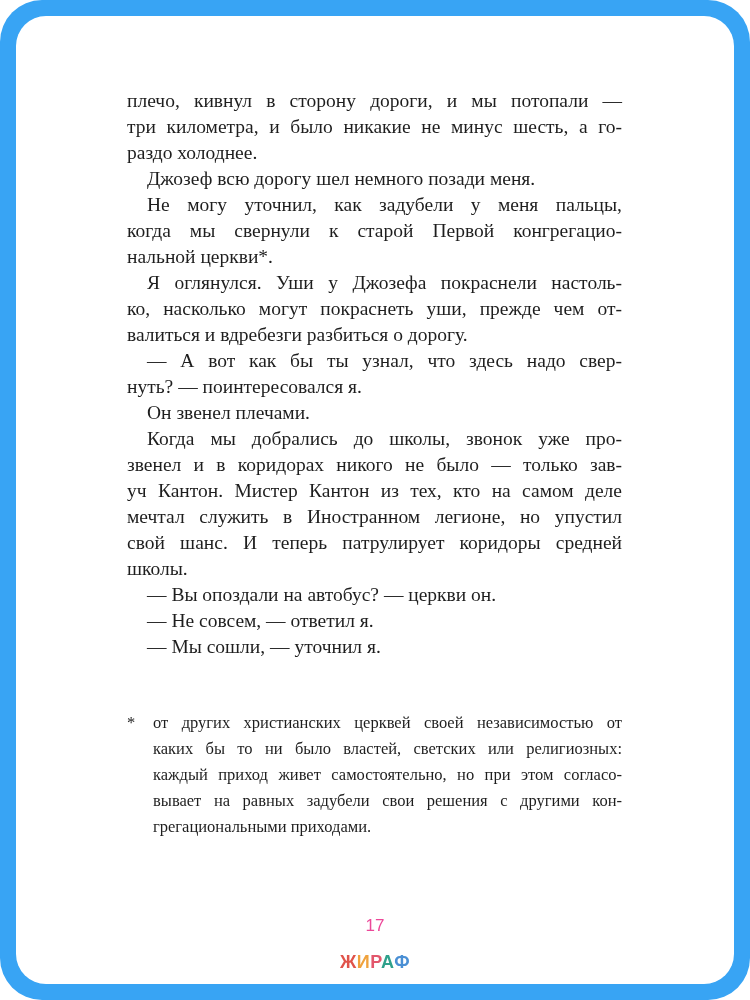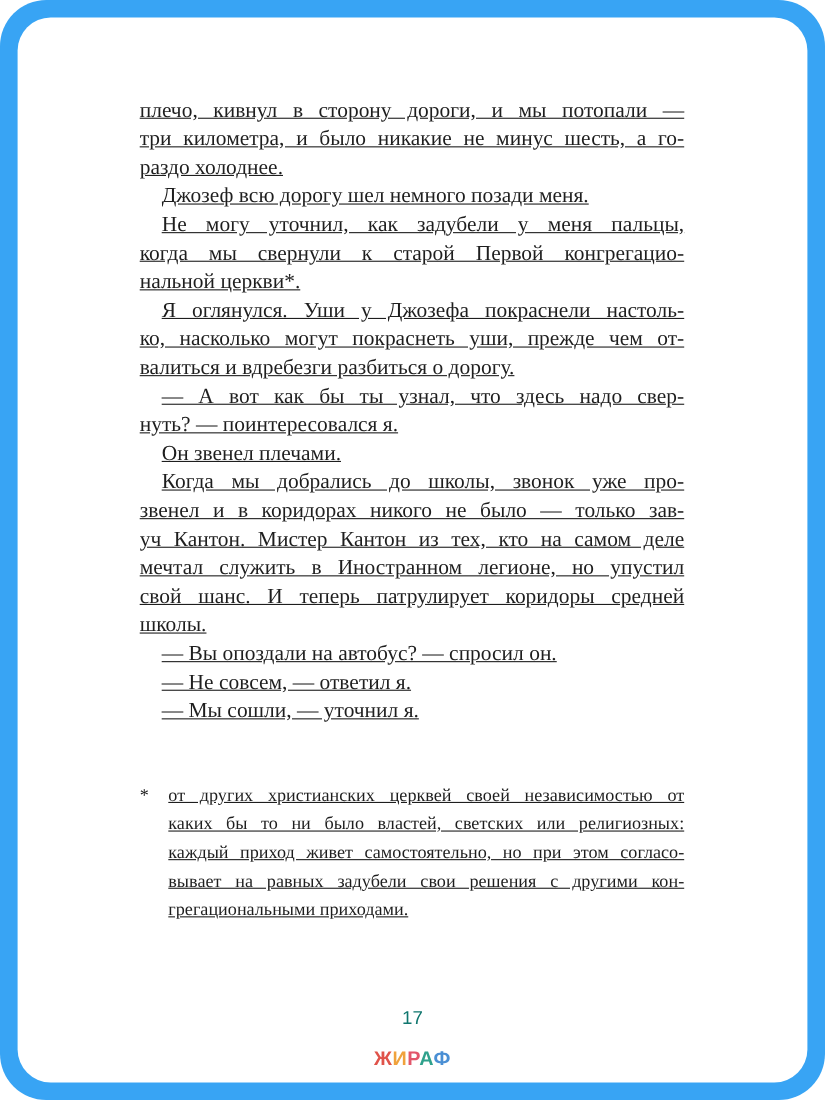--- a/index.html
+++ b/index.html
@@ -25,21 +25,20 @@
   .text-block {
     position: absolute;
     left: 111px; right: 112px; top: 72px;
     color: #1e1e1e;
     font-size: 19.5px;
     line-height: 26px;
   }
   .line {
     text-align: justify;
     text-align-last: justify;
-    text-decoration: underline;
   }
   .line.last {
     text-align: left;
     text-align-last: left;
   }
   .line.indent { text-indent: 20px; }
   .footnote {
     position: absolute;
     left: 111px; right: 112px; top: 694px;
     color: #1e1e1e;
@@ -49,21 +48,21 @@
   .footnote-marker {
     position: absolute; left: 0; top: 0;
     font-size: 16.5px;
   }
   .footnote-lines { margin-left: 26px; }
   .page-number {
     position: absolute; left: 0; right: 0; top: 900px;
     text-align: center;
     font-family: "Liberation Sans", sans-serif;
     font-size: 17px;
-    color: #0f766e;
+    color: #ec4899;
   }
   .logo {
     position: absolute; left: 0; right: 0; top: 936px;
     text-align: center;
     font-family: "Liberation Sans", sans-serif;
     font-size: 18px;
     font-weight: bold;
     letter-spacing: 0.5px;
   }
 </style>
@@ -86,21 +85,21 @@
         <div class="line last">валиться и вдребезги разбиться о дорогу.</div>
         <div class="line indent">— А вот как бы ты узнал, что здесь надо свер-</div>
         <div class="line last">нуть? — поинтересовался я.</div>
         <div class="line last indent">Он звенел плечами.</div>
         <div class="line indent">Когда мы добрались до школы, звонок уже про-</div>
         <div class="line">звенел и в коридорах никого не было — только зав-</div>
         <div class="line">уч Кантон. Мистер Кантон из тех, кто на самом деле</div>
         <div class="line">мечтал служить в Иностранном легионе, но упустил</div>
         <div class="line">свой шанс. И теперь патрулирует коридоры средней</div>
         <div class="line last">школы.</div>
-        <div class="line last indent">— Вы опоздали на автобус? — спросил он.</div>
+        <div class="line last indent">— Вы опоздали на автобус? — церкви он.</div>
         <div class="line last indent">— Не совсем, — ответил я.</div>
         <div class="line last indent">— Мы сошли, — уточнил я.</div>
       </div>
 
     <div class="footnote">
       <span class="footnote-marker">*</span>
       <div class="footnote-lines">
           <div class="line">от других христианских церквей своей независимостью от</div>
           <div class="line">каких бы то ни было властей, светских или религиозных:</div>
           <div class="line">каждый приход живет самостоятельно, но при этом согласо-</div>

